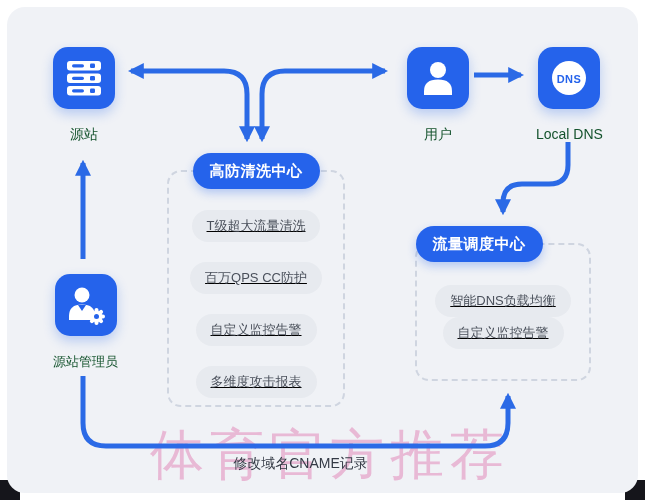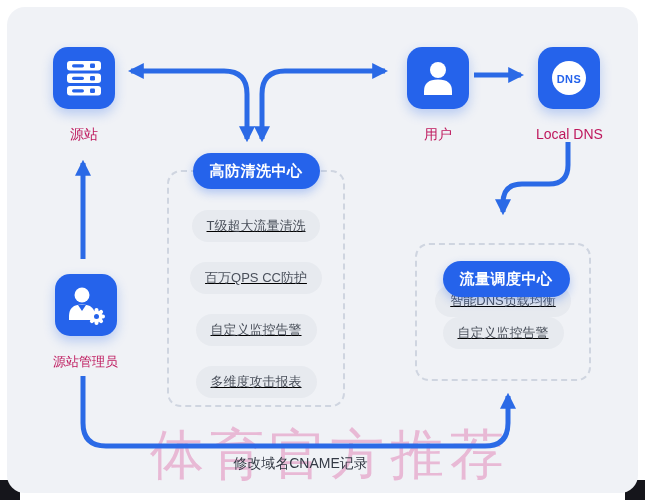--- a/index.html
+++ b/index.html
@@ -11,28 +11,28 @@
   *{margin:0;padding:0;box-sizing:border-box;}
   body{background:#fff;font-family:"Liberation Sans","DejaVu Sans",sans-serif;}
   .stage{position:relative;width:645px;height:500px;background:#fff;overflow:hidden;}
   .corner{position:absolute;width:20px;height:20px;background:#15151b;z-index:0;}
   .corner.bl{left:0;bottom:0;}
   .corner.br{right:0;bottom:0;}
   .panel{position:absolute;left:7px;top:7px;right:7px;bottom:7px;background:var(--panel-bg);border-radius:18px;z-index:1;}
 
   .node{position:absolute;display:flex;flex-direction:column;align-items:center;z-index:2;gap:8px;}
   .icon{width:62px;height:62px;background:var(--primary);border-radius:15px;display:flex;align-items:center;justify-content:center;box-shadow:0 5px 12px rgba(37,99,235,.28);}
-  .node-label{margin-top:9px;font-size:14px;color:#be185d;white-space:nowrap;}
+  .node-label{margin-top:9px;font-size:14px;color:#14532d;white-space:nowrap;}
 
   .dash-box{position:absolute;border:2px dashed #cfd5e0;border-radius:14px;z-index:2;display:flex;flex-direction:column;align-items:center;text-decoration:underline;}
   .box-cleaning{left:167px;top:170px;width:178px;height:237px;padding-top:38px;gap:20px;}
   .box-scheduling{left:415px;top:243px;width:176px;height:138px;padding-top:40px;}
   .title-wrap{position:absolute;display:flex;justify-content:center;z-index:3;}
   .tw-cleaning{left:167px;top:153px;width:178px;}
-  .tw-scheduling{left:418px;top:226px;width:176px;margin-top:35px;}
+  .tw-scheduling{left:391px;top:226px;width:176px;}
   .box-title{height:36px;padding:0 17px;background:var(--primary);border-radius:18px;color:#fff;font-size:15px;font-weight:600;display:flex;align-items:center;letter-spacing:.5px;box-shadow:0 4px 10px rgba(37,99,235,.3);white-space:nowrap;}
   .pill{background:#e7eaef;border-radius:16px;padding:7px 15px;font-size:13px;color:#4a505b;white-space:nowrap;}
 
   .connectors{position:absolute;left:0;top:0;z-index:4;pointer-events:none;}
   .wire{fill:none;stroke:var(--arrow);stroke-width:5;}
   .ah-fill{fill:var(--arrow);}
 
   .watermark{position:absolute;left:150px;top:424px;font-family:"DejaVu Serif","Liberation Serif",serif;font-size:54px;line-height:1.15;color:var(--watermark-pink);opacity:.8;letter-spacing:6px;white-space:nowrap;z-index:3;}
   .cname{position:absolute;left:228px;top:455px;width:145px;text-align:center;font-size:14px;color:#343a45;z-index:5;}
 </style>

